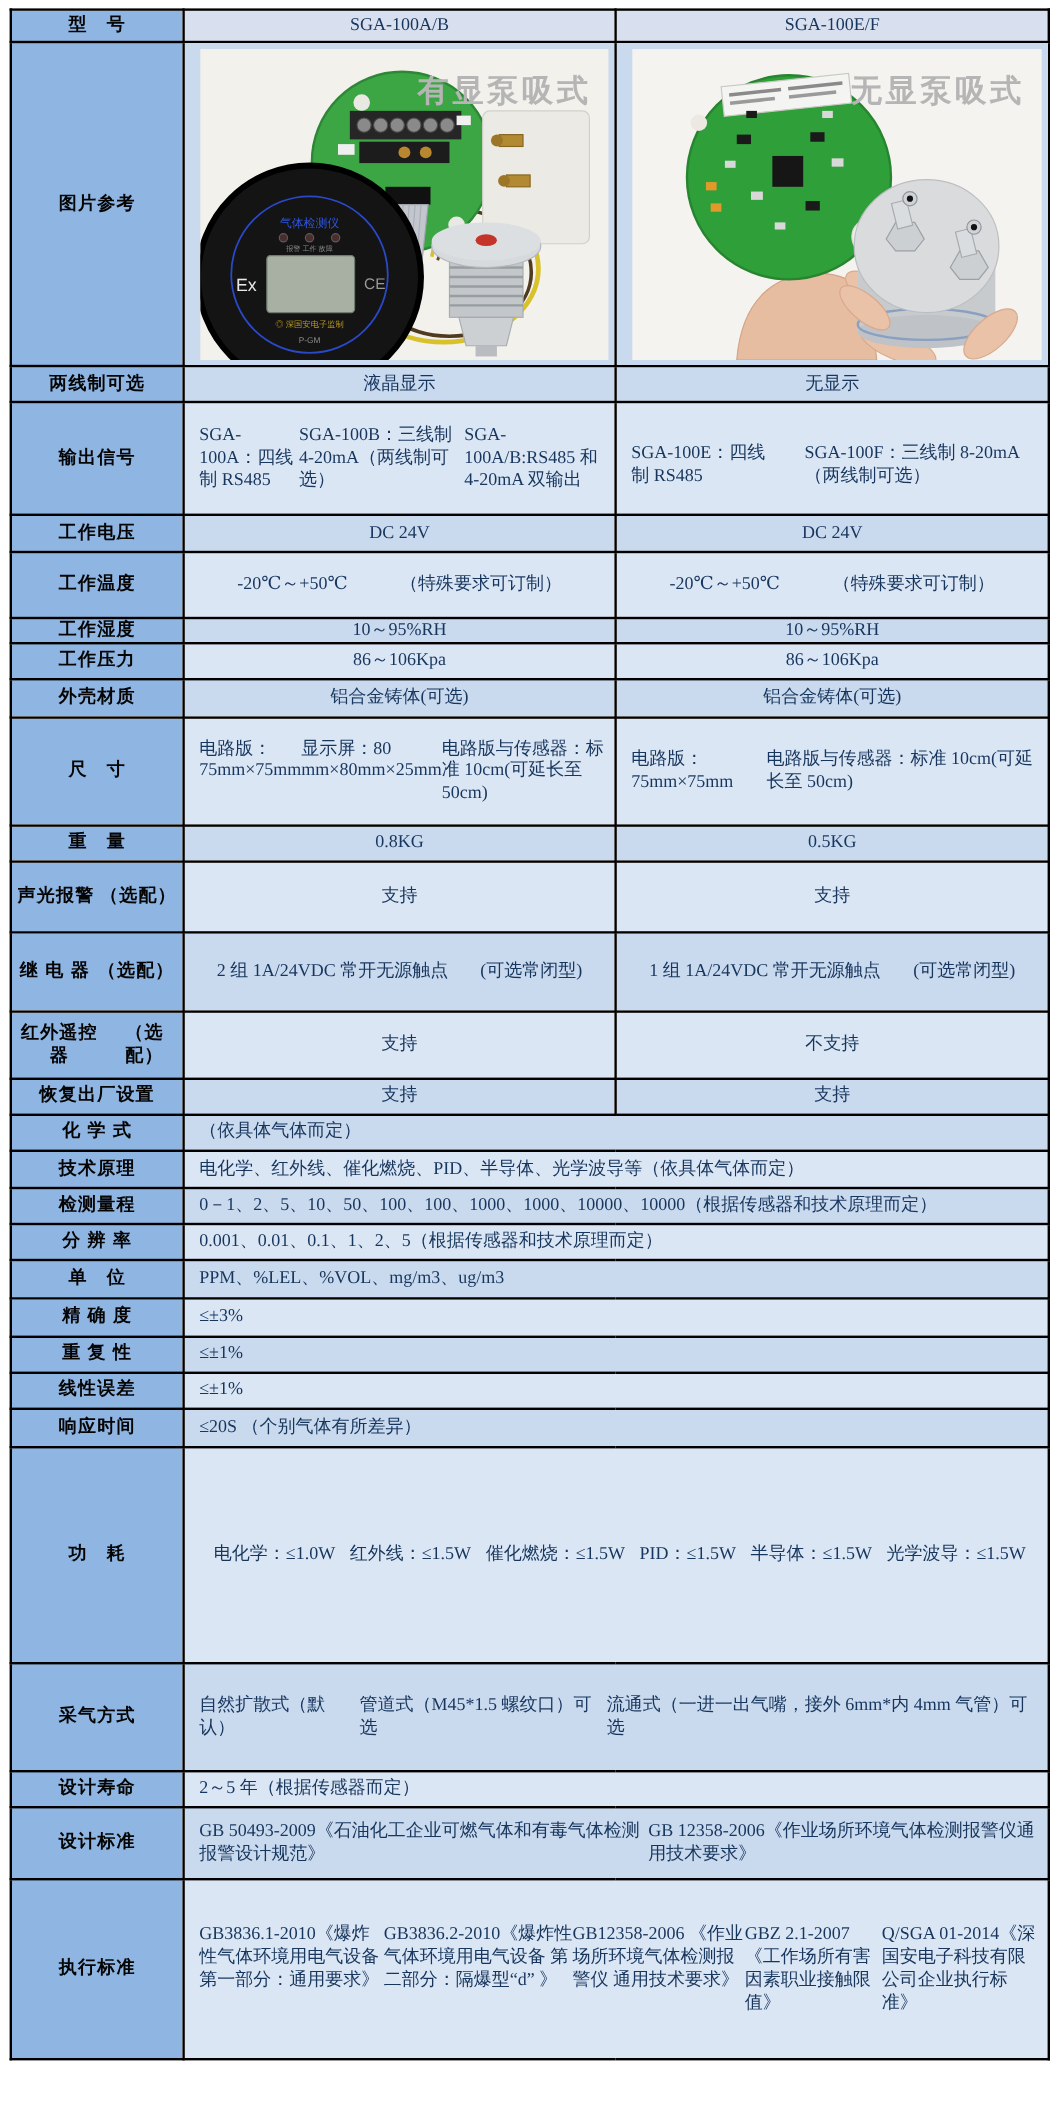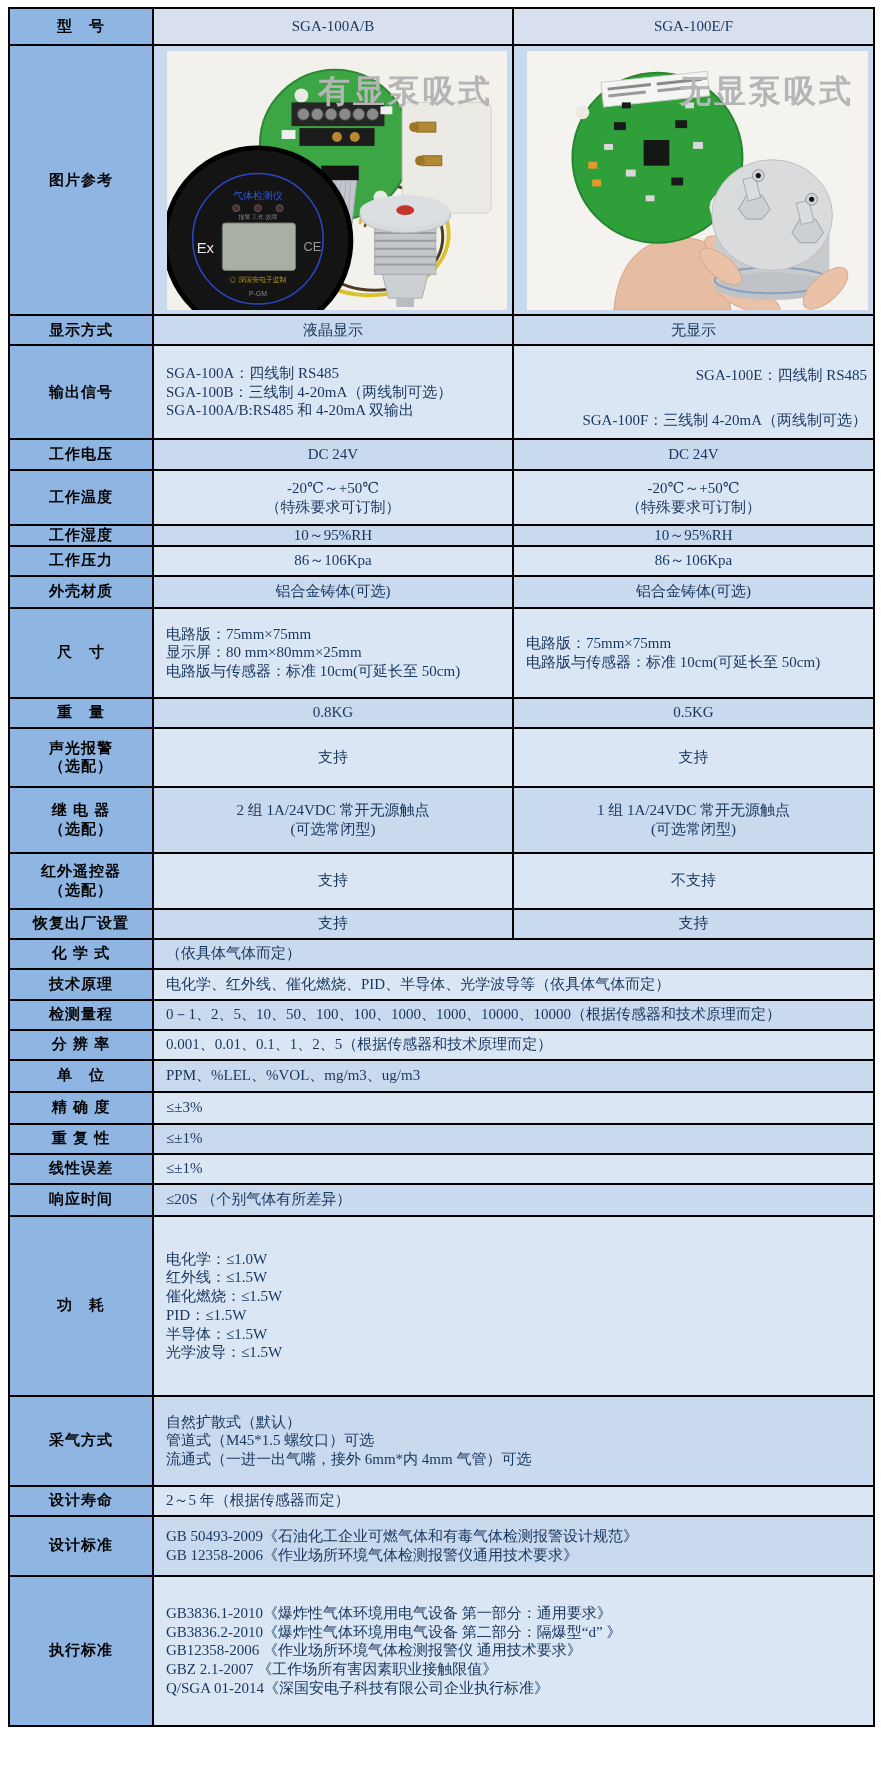--- a/index.html
+++ b/index.html
@@ -33,47 +33,47 @@
   td.lbl{
     background:var(--label-bg);
     font-family:"Liberation Sans","DejaVu Sans",sans-serif;
     font-weight:bold;color:var(--label-text);
     text-align:center;font-size:15px;letter-spacing:1px;
   }
   td.hdr{background:var(--header-bg);text-align:center;font-size:15px;}
   tr.a td.v{background:var(--row-a);}
   tr.b td.v{background:var(--row-b);}
   td.center{text-align:center;}
-  .lines{display:flex;flex-direction:column;justify-content:space-evenly;height:100%;}
+  .lines{display:flex;flex-direction:row;justify-content:space-evenly;height:100%;}
   .lines.left{align-items:flex-start;padding-left:12px;padding-right:6px;text-align:left;}
   .lines.center{align-items:center;text-align:center;}
   td.span-val{padding-left:12px;text-align:left;}
   td.photo{background:var(--row-a);position:relative;padding:0;}
   .photo-box{position:absolute;left:13px;top:5px;right:5px;bottom:4px;background:var(--photo-bg);}
   .photo-box svg{width:100%;height:100%;display:block;}
   .wm{
     position:absolute;top:20px;right:14px;
-    font-family:Liberation Sans, sans-serif;
-    font-weight:bold;font-size:32px;letter-spacing:3px;
+    font-family:Liberation Mono, monospace;
+    font-weight:bold;font-size:26px;letter-spacing:3px;
     color:var(--watermark);
   }
 </style>
 </head>
 <body>
 
 <div class="wrap">
 <table>
   <colgroup>
         <col class="c1">
         <col class="c2">
         <col class="c3">
       </colgroup>
 
   <tbody>
-        <tr style="height:37px">
+        <tr style="height:27px">
     <td class="lbl">型　号</td>
     <td class="hdr">SGA-100A/B</td>
     <td class="hdr">SGA-100E/F</td>
   </tr>
 
   <tr style="height:270px">
     <td class="lbl">图片参考</td>
     <td class="photo">
       <div class="photo-box">
         <svg viewBox="0 0 344 262" preserveAspectRatio="none">
@@ -195,38 +195,38 @@
           </g>
           <ellipse cx="196" cy="218" rx="26" ry="11" fill="#e9c2a8" stroke="#d8a98c" transform="rotate(40 196 218)"></ellipse>
           <ellipse cx="302" cy="240" rx="28" ry="13" fill="#e9c2a8" stroke="#d8a98c" transform="rotate(-42 302 240)"></ellipse>
         </svg>
         <div class="wm">无显泵吸式</div>
       </div>
     </td>
   </tr>
 
   <tr class="a" style="height:30px">
-    <td class="lbl">显示方式</td>
+    <td class="lbl">两线制可选</td>
     <td class="v center">液晶显示</td>
     <td class="v center">无显示</td>
   </tr>
 
   <tr class="b" style="height:94px">
     <td class="lbl">输出信号</td>
     <td class="v">
       <div class="lines left">
         <div>SGA-100A：四线制 RS485</div>
         <div>SGA-100B：三线制 4-20mA（两线制可选）</div>
         <div>SGA-100A/B:RS485 和 4-20mA 双输出</div>
       </div>
     </td>
     <td class="v">
       <div class="lines left" style="justify-content:flex-start;padding-top:12px;gap:26px;align-items:flex-end;">
         <div>SGA-100E：四线制 RS485</div>
-        <div>SGA-100F：三线制 4-20mA（两线制可选）</div>
+        <div>SGA-100F：三线制 8-20mA（两线制可选）</div>
       </div>
     </td>
   </tr>
 
   <tr class="a" style="height:31px">
     <td class="lbl">工作电压</td>
     <td class="v center">DC 24V</td>
     <td class="v center">DC 24V</td>
   </tr>
 

